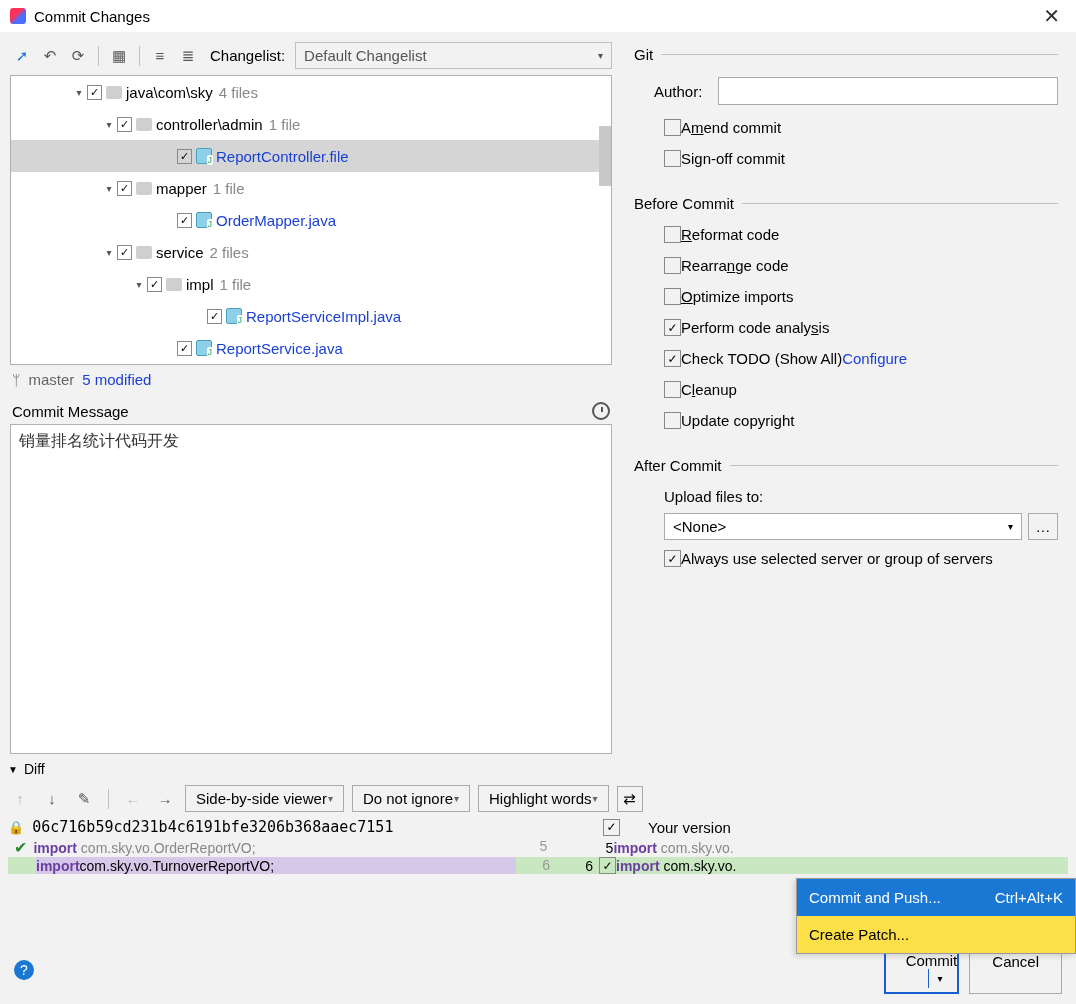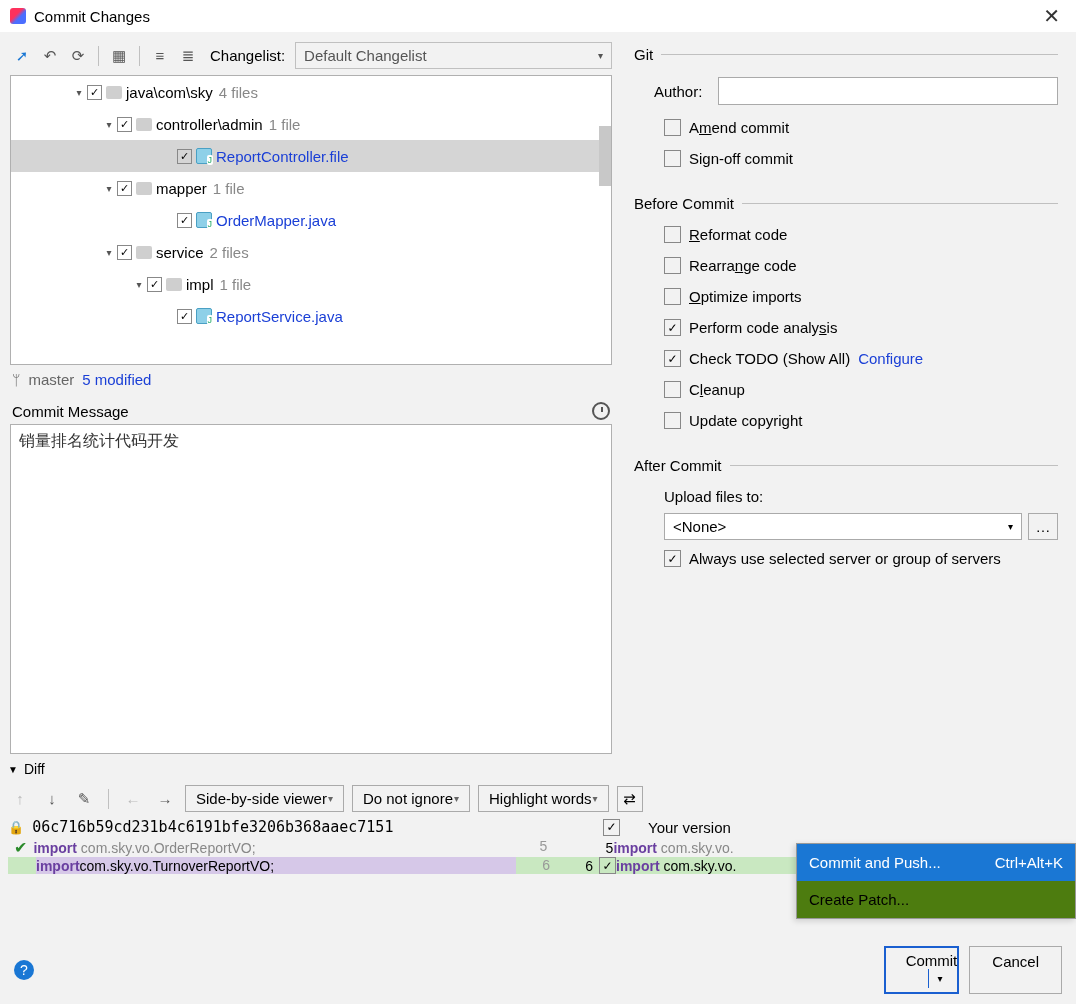--- a/index.html
+++ b/index.html
@@ -42,37 +42,37 @@
 .cm-header { display: flex; align-items: center; justify-content: space-between; padding: 8px 2px 4px 2px; }
 .clock { width: 18px; height: 18px; border: 2px solid #555; border-radius: 50%; position: relative; }
 .clock::after { content:""; position:absolute; top:3px; left:7px; width:2px; height:5px; background:#555; }
 .cm-box { border: 1px solid #b0b0b0; background: #fff; height: 330px; padding: 6px 8px; font-size: 16px; color:#333; resize:none; outline:none; width:100%; }
 
 .section-hdr { display: flex; align-items: center; gap: 8px; font-size: 15px; color: #000; margin: 4px 0 14px 0; }
 .section-hdr .ln { flex: 1; height: 1px; background: #c0c0c0; }
 .form-row { display: flex; align-items: center; margin-bottom: 14px; padding-left: 20px; }
 .form-row .lbl { width: 64px; }
 .text-in { flex: 1; border: 1px solid #aaa; height: 28px; padding: 2px 6px; }
-.chk-row { display: flex; align-items: center; padding-left: 30px; margin-bottom: 14px; gap: 8px; }
+.chk-row { display: flex; align-items: center; padding-left: 30px; margin-bottom: 14px; }
 .chk { width: 17px; height: 17px; border: 1px solid #888; display: inline-flex; align-items: center; justify-content: center; font-size: 12px; cursor: pointer; }
 .chk.on::after { content:"✓"; }
 .cfg-link { color: #1a3fd6; cursor: pointer; }
 .upload-row { padding-left: 30px; margin-bottom: 10px; }
 .upload-sel { display:flex; gap:6px; margin-top:8px; }
 .upload-sel .sel { flex:1; border:1px solid #aaa; background:#fff; padding:4px 8px; display:flex; justify-content:space-between; align-items:center; }
 .upload-sel .dotbtn { width:30px; border:1px solid #aaa; background:#f2f2f2; display:flex; align-items:center; justify-content:center; cursor:pointer; }
 
 .diff-hdr { display:flex; align-items:center; gap:6px; padding:4px 8px; font-size:14px; }
 .diff-hdr .tri { font-size:10px; }
 .diff-tb { display:flex; align-items:center; gap:8px; padding:4px 8px; }
 .diff-sel { border:1px solid #aaa; background:#f2f2f2; padding:4px 10px; display:flex; align-items:center; gap:1px; }
 .diff-sel .dd { font-size:10px; color:#666; }
 .sqbtn { width:26px; height:26px; border:1px solid #aaa; background:#f2f2f2; display:inline-flex; align-items:center; justify-content:center; }
 
-.pop { position:absolute; right:0; top:843px; width:280px; background:#4d7c0f; border:1px solid #999; box-shadow:-2px 2px 6px rgba(0,0,0,0.15); z-index:10; }
+.pop { position:absolute; right:0; top:878px; width:280px; background:#fde047; border:1px solid #999; box-shadow:-2px 2px 6px rgba(0,0,0,0.15); z-index:10; }
 .pop-row { padding:10px 12px; display:flex; justify-content:space-between; cursor:pointer; font-size:15px; }
 .pop-row.hl { background:#1a77d4; color:#fff; }
 
 .diff-body { padding:0 8px; }
 .rev-row { display:flex; align-items:center; gap:8px; padding:2px 0; }
 .lock { font-size:13px; }
 .code-row { display:flex; font-family:Consolas,monospace; font-size:14px; }
 .code-left { width:480px; display:flex; align-items:center; }
 .code-gutter { width:40px; text-align:right; color:#999; padding-right:6px; }
 .code-mid { width:60px; display:flex; align-items:center; justify-content:flex-end; gap:6px; }
@@ -159,20 +159,26 @@
           <span class="node-label">service</span>
           <span class="node-count">2 files</span>
         </div>
         <div class="tree-row" style="padding-left: 120px;">
           <span class="arrow">▾</span>
           <span class="cb"></span>
           <span class="folder-ic"></span>
           <span class="node-label">impl</span>
           <span class="node-count">1 file</span>
         </div>
+        <div class="tree-row" style="padding-left: 180px;">
+          <span class="arrow"></span>
+          <span class="cb"></span>
+          <span class="file-ic"></span>
+          <span class="node-label blue">ReportServiceImpl.java</span>
+        </div>
         <div class="tree-row" style="padding-left: 150px;">
           <span class="arrow"></span>
           <span class="cb"></span>
           <span class="file-ic"></span>
           <span class="node-label blue">ReportService.java</span>
         </div>
       </div>
 
     <div class="branch-bar">
       <span class="branch-ic">ᛘ</span>

